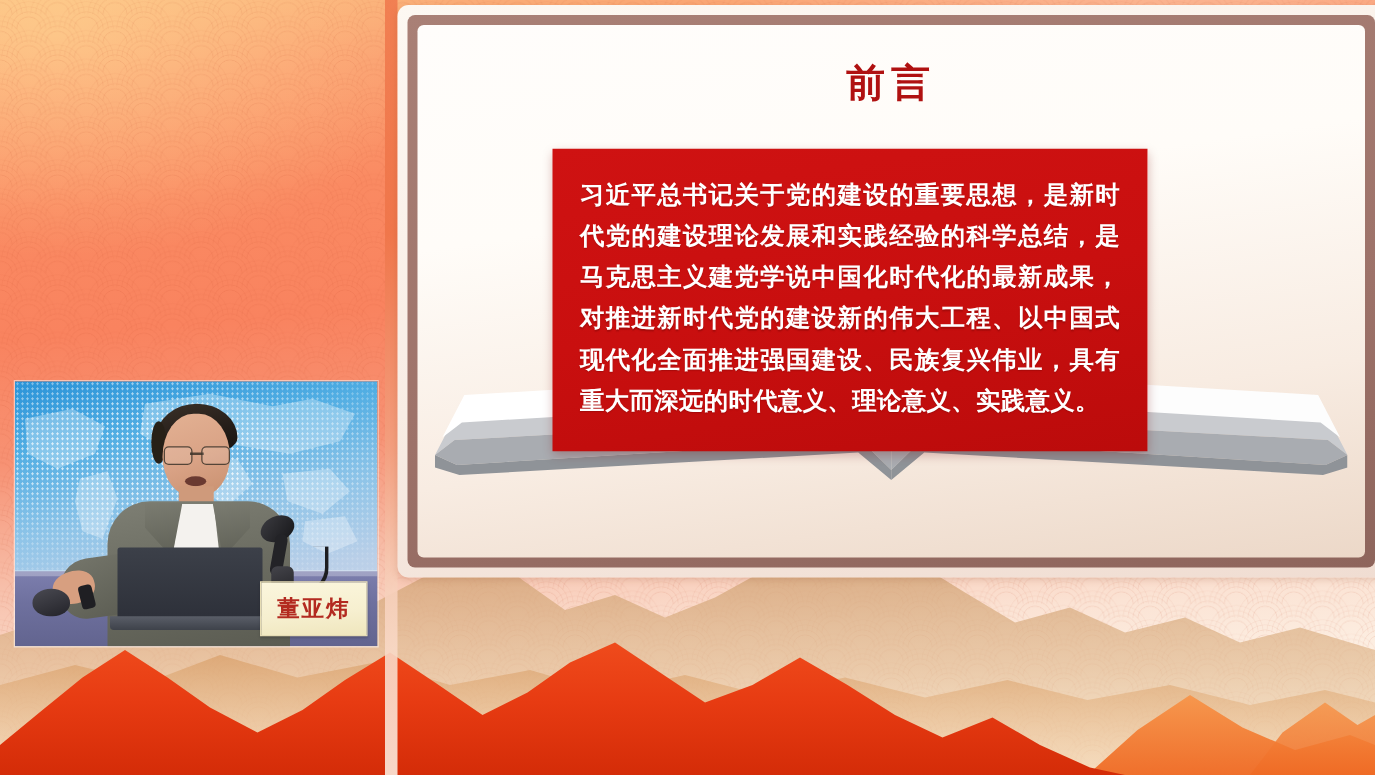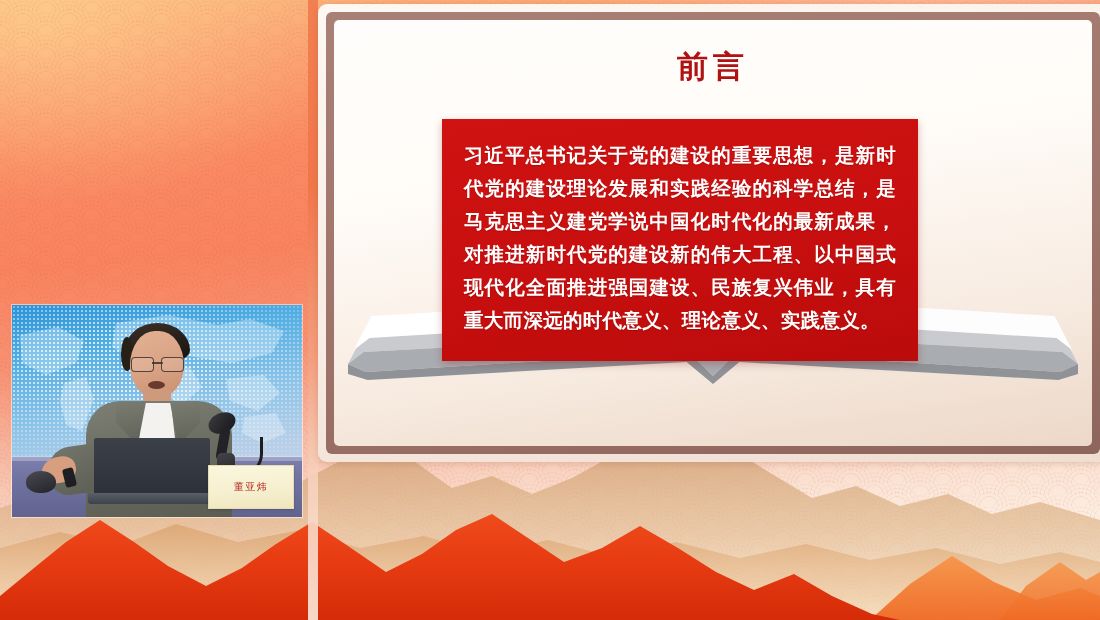--- a/index.html
+++ b/index.html
@@ -250,22 +250,22 @@
     height: 42px;
     background: linear-gradient(175deg, #fbf6dd 0%, #f6efcf 60%, #efe6bd 100%);
     border: 1px solid #e6dcb4;
     display: flex;
     align-items: center;
     justify-content: center;
     box-shadow: 0 1px 2px rgba(0,0,0,0.18);
   }
   .nameplate span {
     color: #b32a20;
-    font-size: 10px;
-    font-weight: 400;
+    font-size: 18px;
+    font-weight: 700;
     letter-spacing: 1.5px;
     font-family: "DejaVu Sans", "Liberation Sans", sans-serif;
   }
 
   
   .slide-outer {
     position: absolute;
     left: 318px;
     top: 4px;
     width: 790px;

